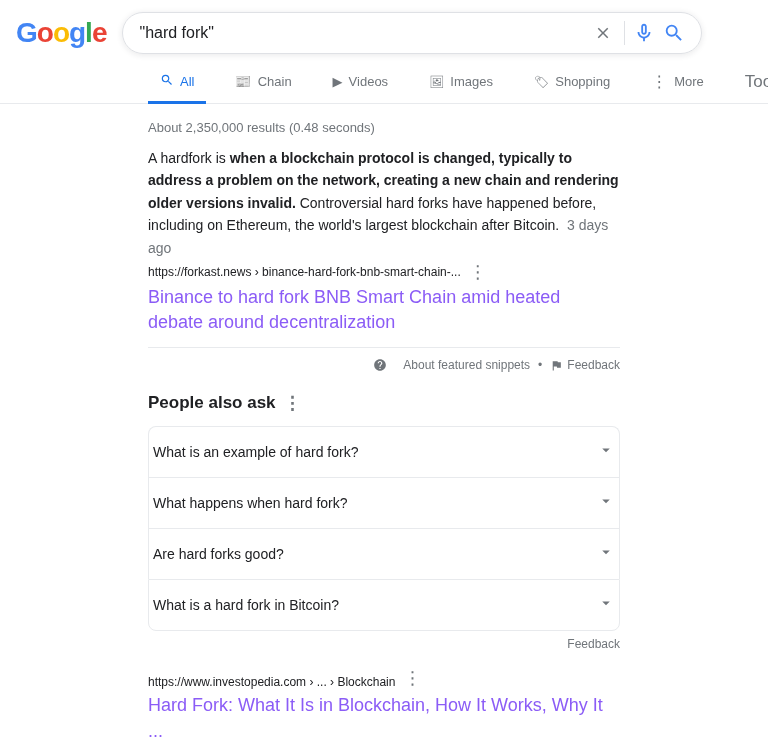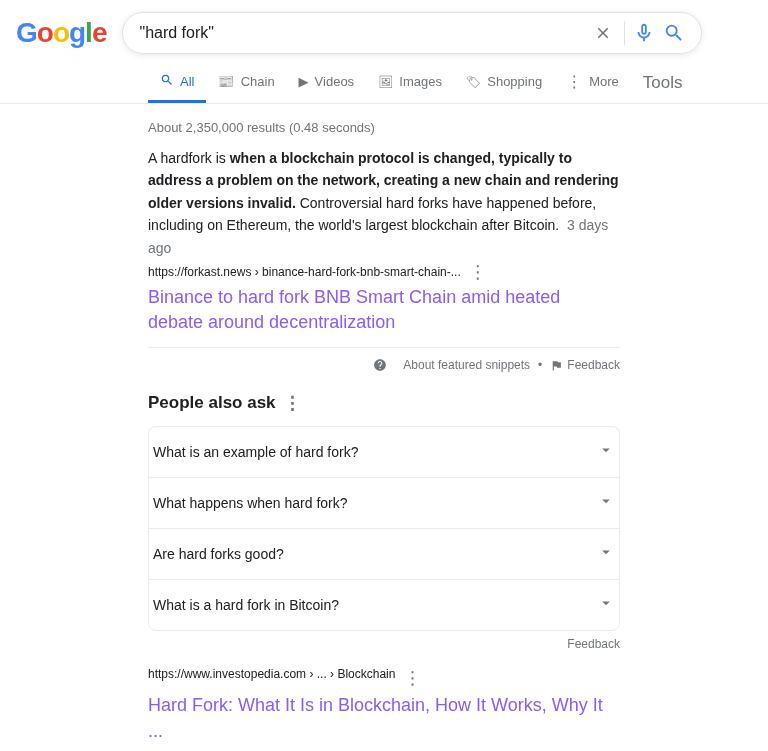--- a/index.html
+++ b/index.html
@@ -70,24 +70,23 @@
       background: none;
       border: none;
       cursor: pointer;
       display: flex;
       align-items: center;
     }
 
     
     .nav-tabs {
       display: flex;
-      align-items: center;
       padding: 8px 148px 0 148px;
       border-bottom: 1px solid #e8eaed;
-      gap: 0;
+      gap: 17px;
     }
     .nav-tab {
       display: flex;
       align-items: center;
       gap: 6px;
       padding: 10px 12px;
       font-size: 13px;
       color: #70757a;
       cursor: pointer;
       border-bottom: 3px solid transparent;
@@ -231,21 +230,21 @@
       justify-content: flex-end;
       margin-top: 6px;
     }
 
     
     .search-result {
       margin-top: 16px;
     }
     .result-source {
       display: flex;
-      align-items: flex-start;
+      align-items: flex-end;
       gap: 4px;
       font-size: 12px;
       color: #202124;
       margin-bottom: 4px;
     }
     .result-source .more-btn {
       cursor: pointer;
       color: #70757a;
       font-size: 18px;
       margin-left: 4px;

